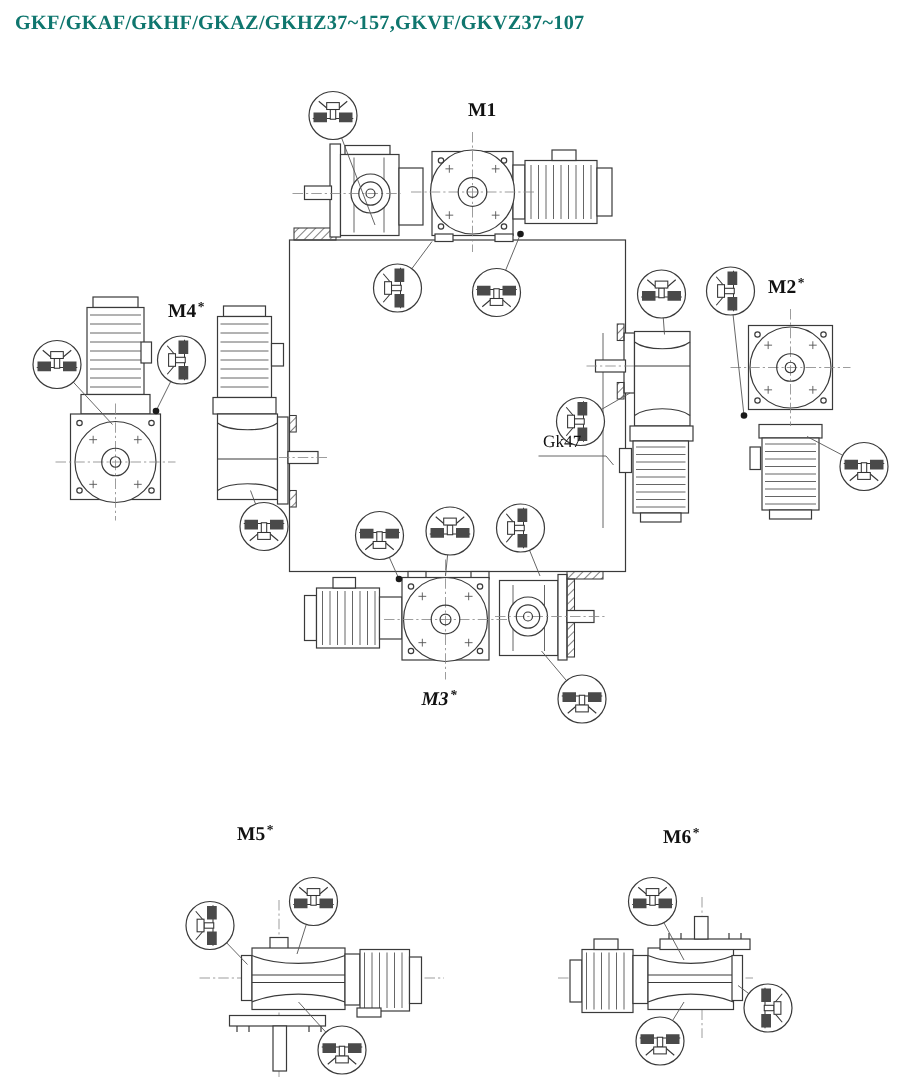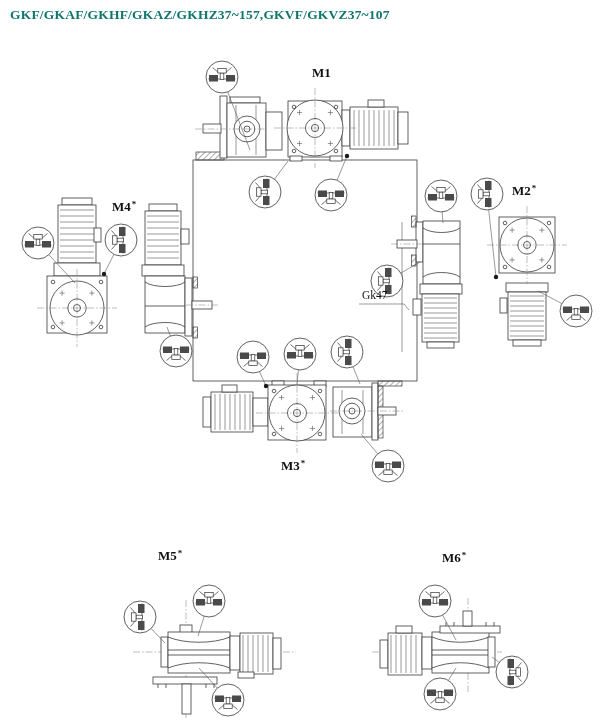--- a/index.html
+++ b/index.html
@@ -6,21 +6,21 @@
   #stage{position:relative;width:600px;height:724px;background:#fff;overflow:hidden;
          font-family:"Liberation Serif",serif;}
   #stage svg{position:absolute;left:0;top:0;}
   .title{position:absolute;left:10px;top:7px;width:580px;
          font:bold 13.5px "Liberation Serif",serif;color:#0f766e;letter-spacing:.2px;}
   .pos-label{position:absolute;font:bold 13px "Liberation Serif",serif;color:#111;white-space:nowrap;}
   .star{font-size:9px;vertical-align:4px;margin-left:1px;font-weight:bold;}
   #lbl-m1{left:312px;top:65px;}
   #lbl-m4{left:112px;top:182px;margin-top:17px;}
   #lbl-m2{left:512px;top:183px;text-align:right;}
-  #lbl-m3{left:281px;top:458px;}
+  #lbl-m3{left:281px;top:458px;font-style:italic;}
   #lbl-m5{left:139px;top:548px;margin-left:19px;}
   #lbl-m6{left:442px;top:550px;}
   .gk-label{position:absolute;left:362px;top:289px;font:11.5px "Liberation Serif",serif;color:#111;}
   
   .s  {stroke:#3a3a3a;stroke-width:.8;fill:#fff;}
   .sn {stroke:#3a3a3a;stroke-width:.8;fill:none;}
   .thin {stroke:#555;stroke-width:.6;fill:none;}
   .thin2{stroke:#333;stroke-width:.7;fill:none;}
   .sp {fill:#fff;stroke:#333;stroke-width:.7;}
   .dd {stroke:#888;stroke-width:.55;fill:none;stroke-dasharray:7 2 1.5 2;}

